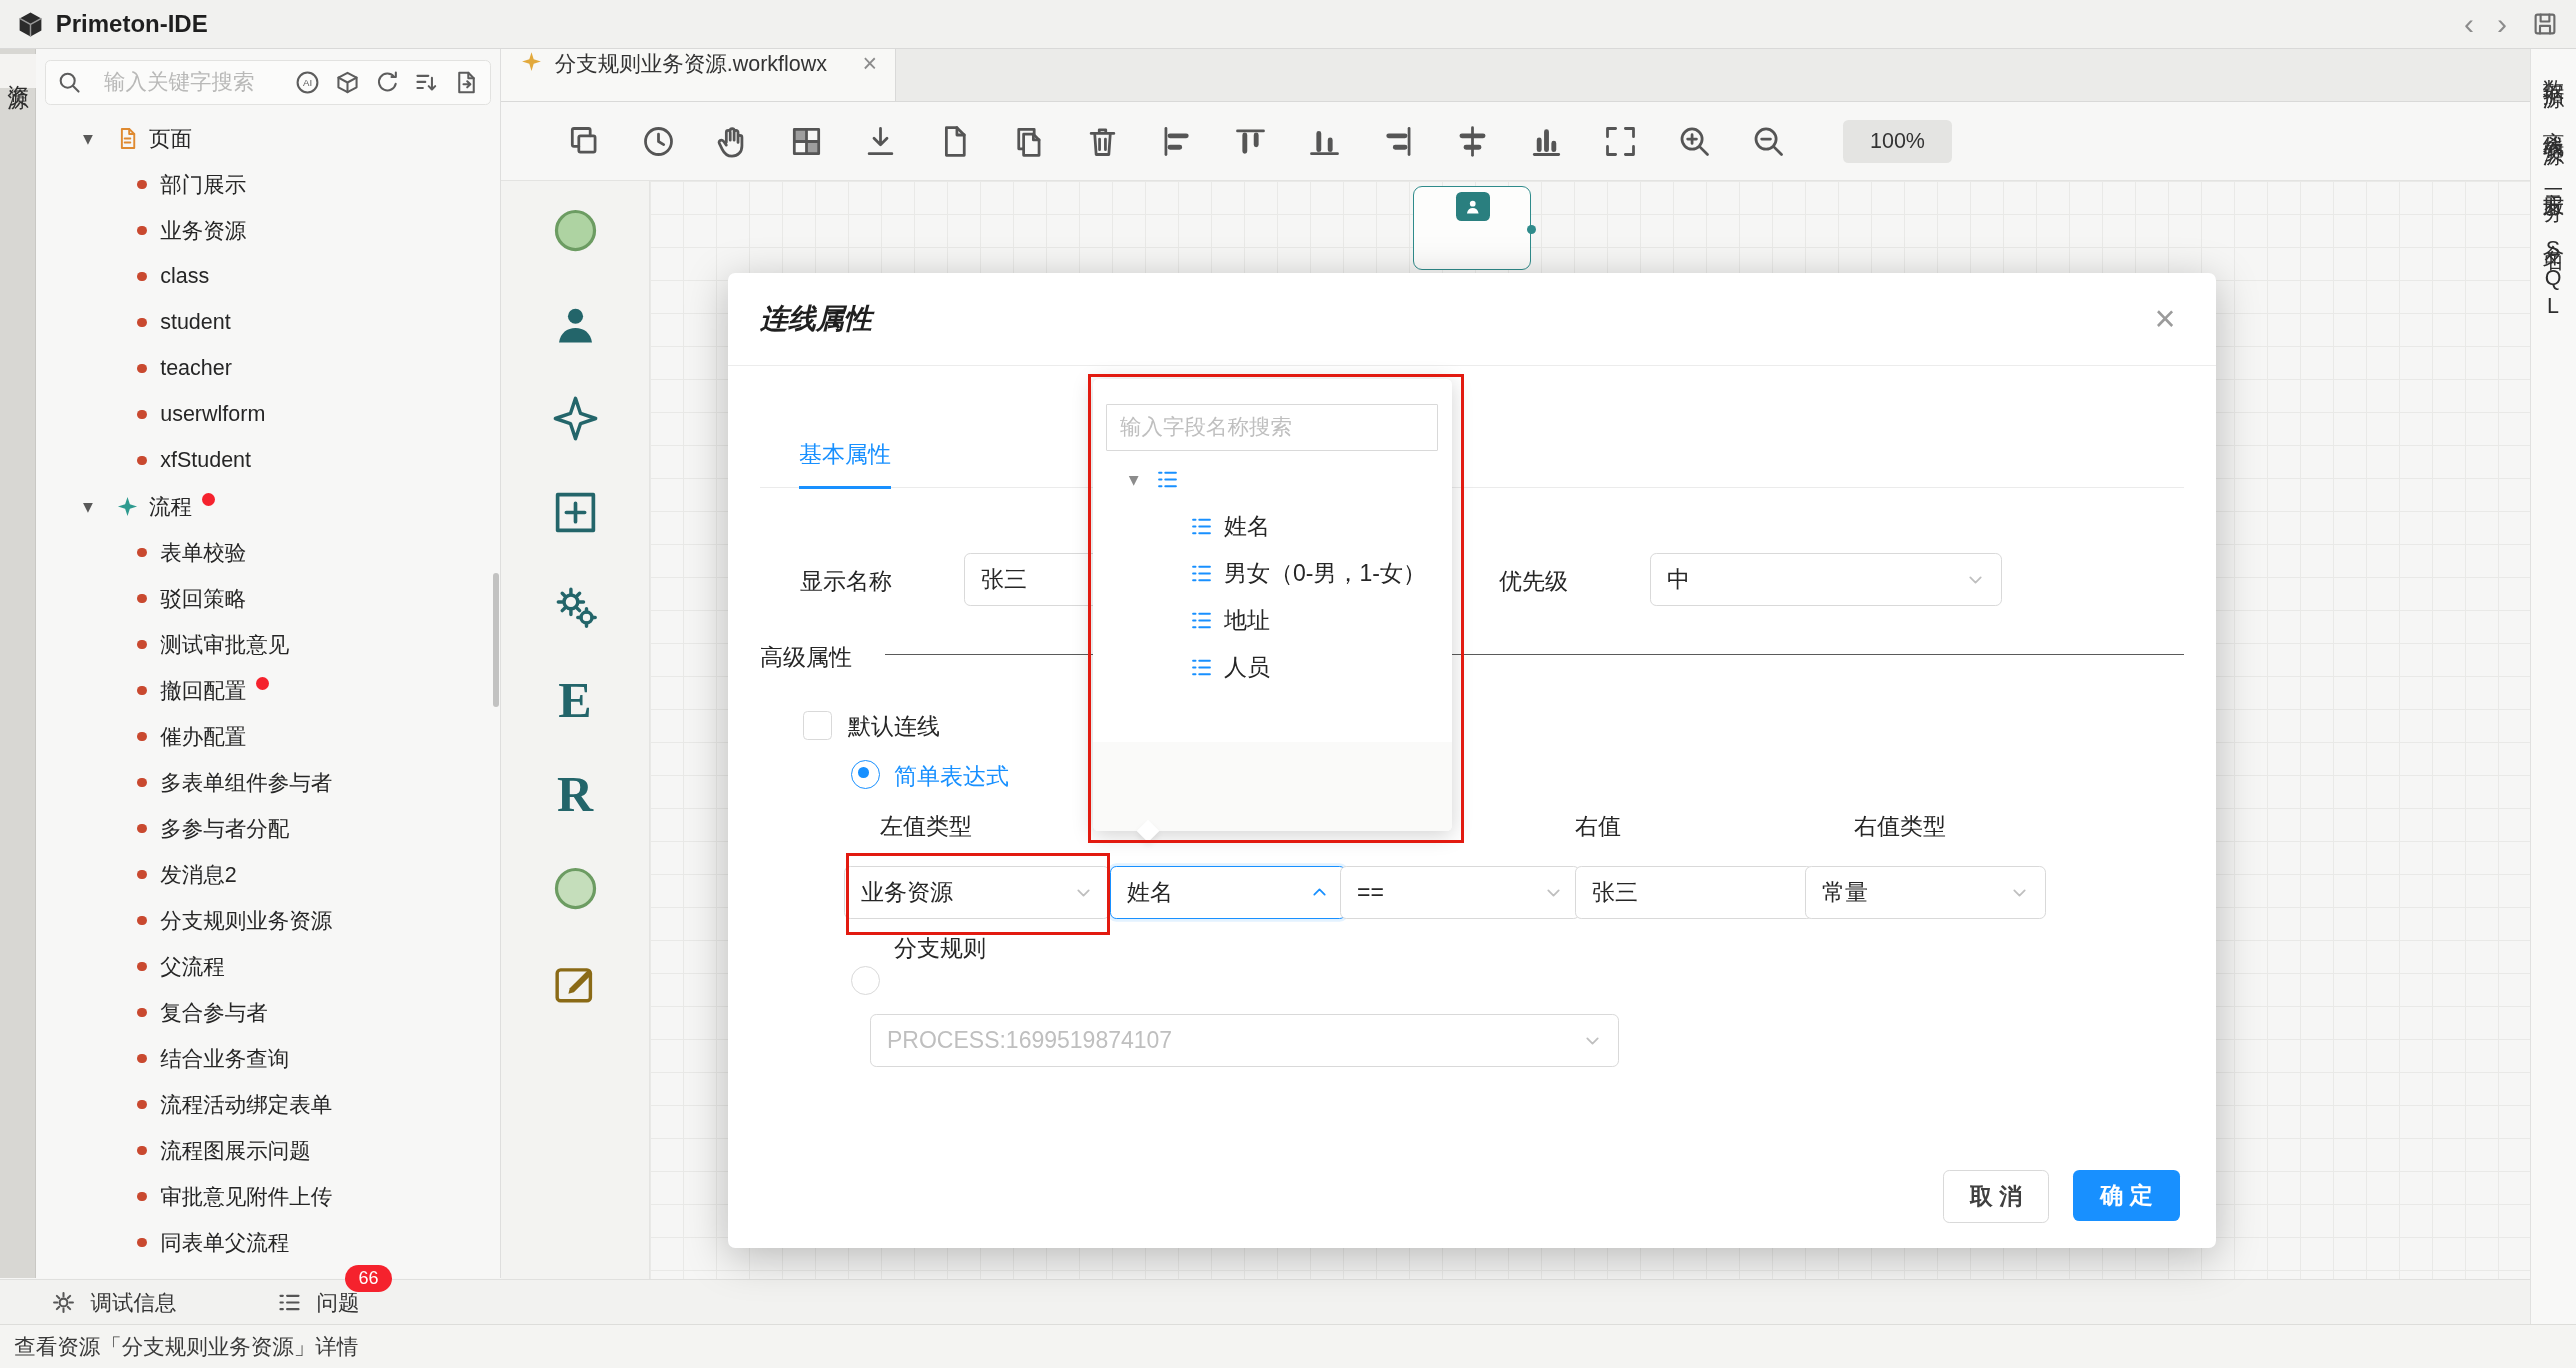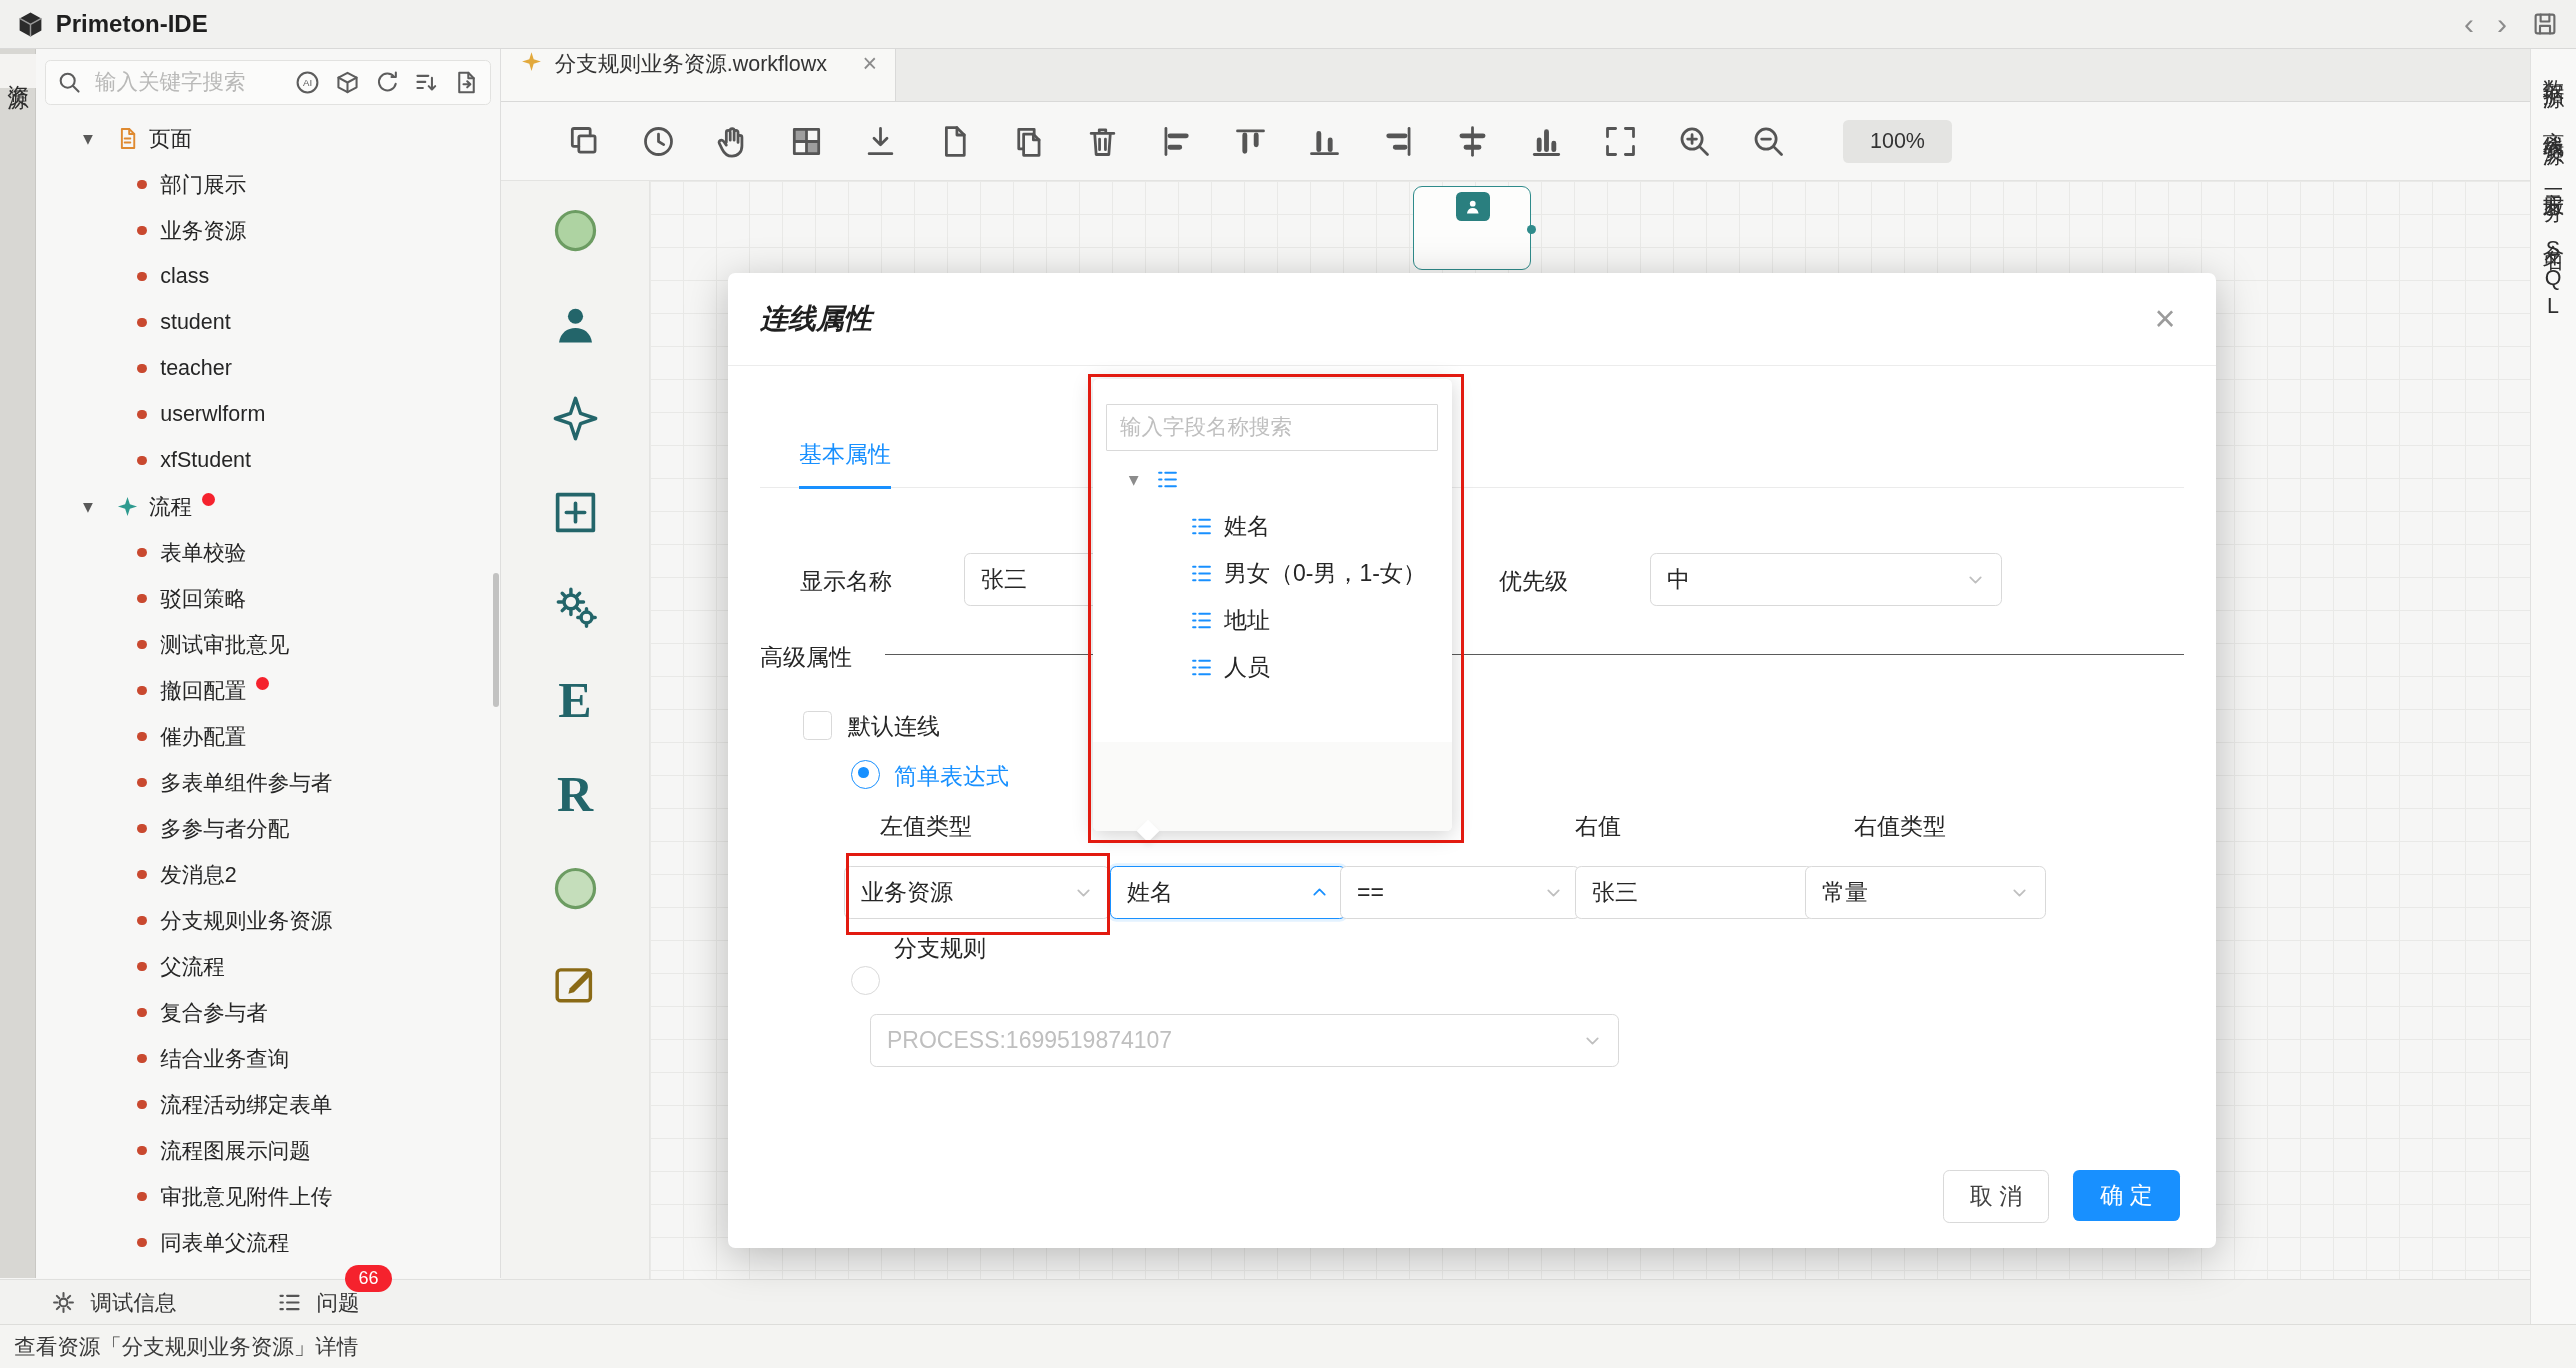--- a/index.html
+++ b/index.html
@@ -15,21 +15,21 @@
   .nav-arrow{font-size:30px;line-height:1;cursor:default;}
   .save-ic{width:30px;height:30px;color:#6b6b6b;}
 
   
   .left-strip{left:0;top:49px;width:36px;height:1229px;background:#d8d7d3;border-right:0.9px solid #c9c8c4;}
   .vtext{writing-mode:vertical-rl;text-orientation:upright;letter-spacing:4.5px;font-size:21.5px;color:#2e2e2e;}
   .left-tab{left:0;top:54px;width:36px;padding:12.5px 0;background:#f4f3f1;display:flex;justify-content:center;}
 
   
   .sidebar{left:36px;top:49px;width:465px;height:1229px;background:#f7f7f6;border-right:0.9px solid #dededd;overflow:hidden;}
-  .search-row{margin:10.7px 9px 5.4px 9px;height:43px;border:0.9px solid #e2e2e0;border-radius:5.4px;background:#fbfbfa;display:flex;align-items:center;padding:0 9px;gap:9px;}
+  .search-row{margin:10.7px 9px 5.4px 9px;height:43px;border:0.9px solid #e2e2e0;border-radius:5.4px;background:#fbfbfa;display:flex;align-items:center;padding:0 9px;gap:18px;}
   .search-row input{border:none;outline:none;background:transparent;font-size:21.5px;color:#595959;flex:1;min-width:0;font-family:inherit;}
   .search-row input::placeholder{color:#b9b9b8;}
   .mini-ic{width:29px;height:29px;color:#5c5c5c;flex:0 0 auto;}
   #tree{padding-left:47px;padding-top:5.4px;}
   .trow{display:flex;align-items:center;height:46px;gap:8px;font-size:21.5px;color:#262626;white-space:nowrap;}
   .trow .caret{color:#595959;font-size:19.7px;width:23px;}
   .trow .gicon{width:27px;height:27px;}
   .trow.child{padding-left:54px;}
   .dot{width:9.8px;height:9.8px;border-radius:50%;background:#c9492f;flex:0 0 auto;margin-right:5.4px;}
   .badge-dot{width:13.4px;height:13.4px;border-radius:50%;background:#f5222d;color:#fff;font-size:9.8px;display:flex;align-items:center;justify-content:center;margin-left:1.8px;margin-top:-14.3px;}
@@ -85,21 +85,21 @@
   .sel.open{border-color:#1890ff;box-shadow:0 0 0 2.7px rgba(24,144,255,.12);}
   .sel.open .chev{color:#1890ff;}
   .sel.disabled{color:#bfbfbf;}
   .tinput{position:absolute;height:51px;border:1.8px solid #d9d9d9;border-radius:6.3px;background:#fff;font-size:23px;color:#262626;padding:0 16px;outline:none;font-family:inherit;}
   .adv-line{position:absolute;left:157px;right:32px;top:381px;border-top:1.8px solid #5a5a5a;}
   .checkbox{position:absolute;width:27px;height:27px;border:1.8px solid #d9d9d9;border-radius:4.5px;background:#fff;}
   .radio{position:absolute;width:27px;height:27px;border-radius:50%;border:1.8px solid #d9d9d9;background:#fff;}
   .radio.on{border-color:#1890ff;}
   .radio.on::after{content:"";position:absolute;left:6.3px;top:6.3px;width:10.7px;height:10.7px;border-radius:50%;background:#1890ff;}
   .blue-label{color:#1890ff !important;}
-  .btn{position:absolute;height:51px;border-radius:6.3px;font-size:23px;display:flex;align-items:center;justify-content:center;cursor:pointer;}
+  .btn{position:absolute;height:51px;border-radius:6.3px;font-size:23px;display:flex;align-items:center;justify-content:center;cursor:pointer;font-weight:bold;}
   .btn.ghost{border:1.8px solid #d9d9d9;background:#fff;color:#404040;width:104px;}
   .btn.primary{background:#1890ff;color:#fff;width:107px;}
 
   
   .dd-panel{left:365px;top:106px;width:359px;height:452px;background:#fff;border-radius:5.4px;box-shadow:0 3.6px 21.5px rgba(0,0,0,.18);z-index:5;position:absolute;}
   .dd-search{position:absolute;left:13.4px;top:25px;width:332px;height:47px;border:0.9px solid #d9d9d9;border-radius:1px;font-size:21.5px;color:#595959;padding:0 12.5px;box-sizing:border-box;outline:none;font-family:inherit;}
   .dd-search::placeholder{color:#bfbfbf;}
   #dd-tree{position:absolute;left:0;top:77px;right:0;}
   .dd-row{display:flex;align-items:center;height:47px;gap:9px;font-size:23px;color:#262626;}
   .dd-row .caret{color:#8c8c8c;font-size:19.7px;width:21.5px;text-align:center;}

